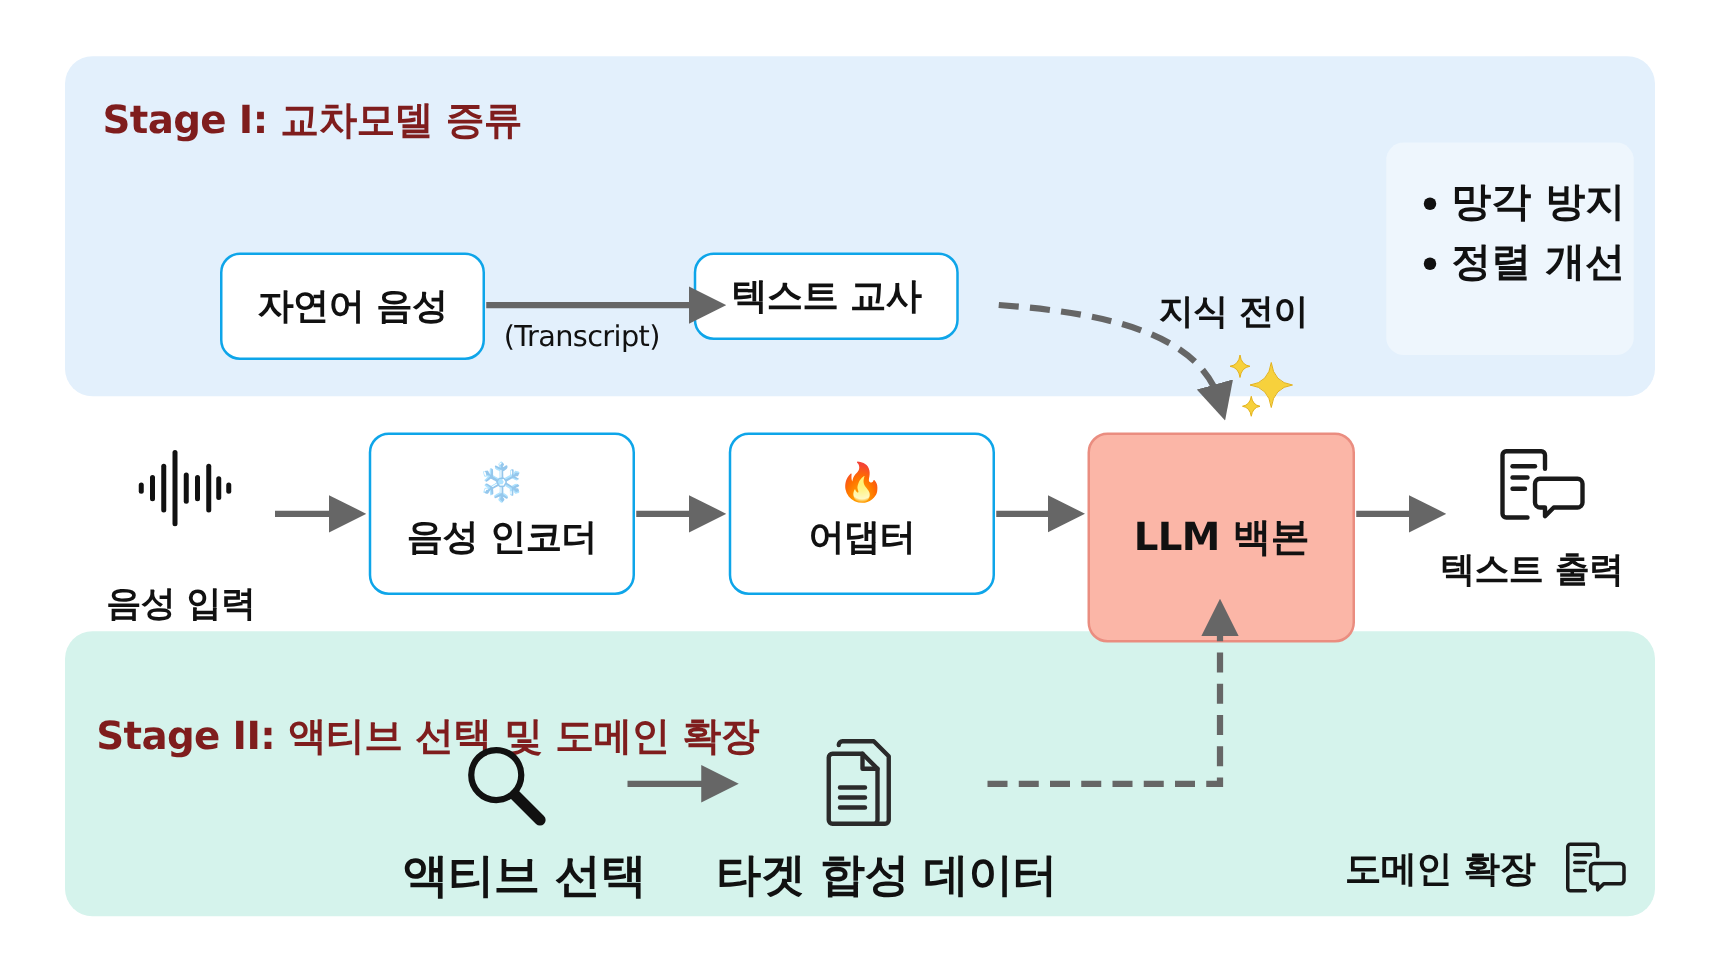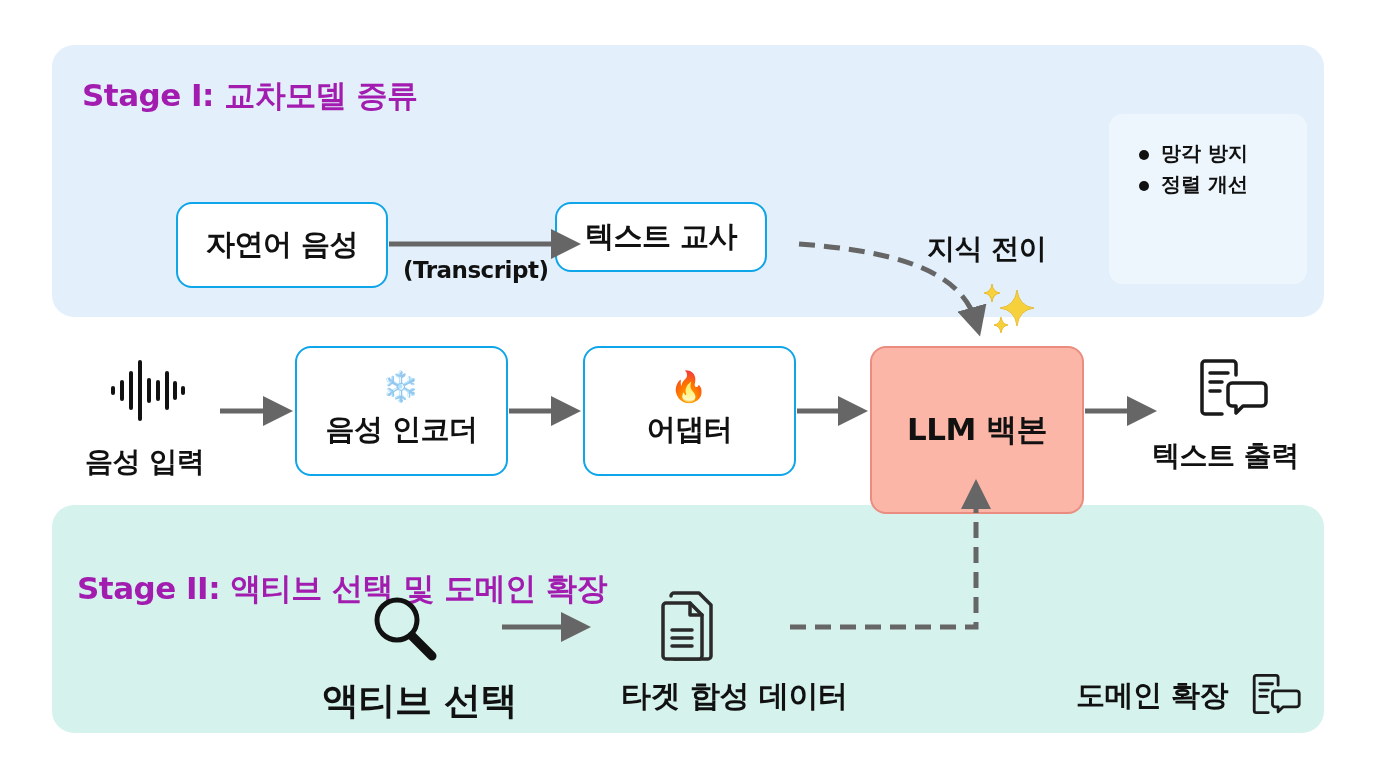--- a/index.html
+++ b/index.html
@@ -3,47 +3,47 @@
   <meta charset="utf-8">
   <style>
     * { box-sizing: border-box; margin: 0; padding: 0; }
     html, body { width: 1376px; height: 768px; background: #ffffff; overflow: hidden; }
     body { position: relative; font-family: "DejaVu Sans", "Liberation Sans", sans-serif; color: #111; }
 
     .panel { position: absolute; border-radius: 22px; }
     .panel-stage1 { left: 52px; top: 45px; width: 1272px; height: 272px; background: #e3f0fc; }
     .panel-stage2 { left: 52px; top: 505px; width: 1272px; height: 228px; background: #d5f3ec; }
 
-    .stage-title { position: absolute; font-weight: bold; font-size: 31px; letter-spacing: -0.5px; color: #a21caf; white-space: nowrap; }
+    .stage-title { position: absolute; font-weight: bold; font-size: 31px; letter-spacing: -0.5px; color: #7f1d1d; white-space: nowrap; }
     .stage1-title { left: 82px; top: 75px; }
     .stage2-title { left: 77px; top: 528px; margin-top: 40px; }
 
     .box { position: absolute; background: #fff; border: 2px solid #0ea5e9; border-radius: 16px;
            display: flex; flex-direction: column; align-items: center; justify-content: center; }
     .box .label { font-size: 29px; font-weight: bold; white-space: nowrap; letter-spacing: -0.5px; }
     .box-speech { left: 176px; top: 202px; width: 212px; height: 86px; }
     .box-teacher { left: 555px; top: 202px; width: 212px; height: 70px; }
     .box-encoder { left: 295px; top: 346px; width: 213px; height: 130px; }
     .box-adapter { left: 583px; top: 346px; width: 213px; height: 130px; }
     .box-llm { left: 870px; top: 346px; width: 214px; height: 168px; background: #fbb6a7; border-color: #ea8d80; }
     .box-llm .label { font-size: 31px; }
     .emoji { font-size: 30px; line-height: 1; margin-bottom: 8px; }
 
     .effect-box { position: absolute; left: 1109px; top: 114px; width: 198px; height: 170px; background: #eef6fd; border-radius: 14px; padding: 22px 0 0 16px; }
     .effect-title { font-size: 29px; font-weight: bold; white-space: nowrap; }
-    .effect-item { font-size: 20px; font-weight: bold; white-space: nowrap; margin-top: 4px; }
+    .effect-item { font-size: 32px; font-weight: bold; white-space: nowrap; margin-top: 4px; }
     .bullet { display: inline-block; width: 10px; height: 10px; border-radius: 50%; background: #111; margin: 0 12px 0 14px; vertical-align: middle; }
 
     .text { position: absolute; font-weight: bold; white-space: nowrap; letter-spacing: -0.5px; }
-    .transcript { left: 403px; top: 257px; font-size: 23px; font-weight: bold; color: #111; }
+    .transcript { left: 403px; top: 257px; font-size: 23px; font-weight: normal; color: #111; }
     .knowledge { left: 927px; top: 230px; font-size: 28px; font-weight: bold; }
-    .speech-input { left: 85px; top: 443px; font-size: 28px; }
+    .speech-input { left: 85px; top: 464px; font-size: 28px; }
     .text-output { left: 1152px; top: 437px; font-size: 28px; }
     .active-select { left: 322px; top: 676px; font-size: 37px; }
-    .target-data { left: 573px; top: 676px; font-size: 30px; margin-left: 48px; }
+    .target-data { left: 573px; top: 676px; font-size: 36px; }
     .domain-ext { left: 1076px; top: 676px; font-size: 29px; }
 
     .icon { position: absolute; }
     svg.overlay { position: absolute; left: 0; top: 0; width: 1376px; height: 768px; pointer-events: none; }
   </style>
 </head>
 <body>
 
 <div class="panel panel-stage1"></div>
 <div class="panel panel-stage2"></div>

